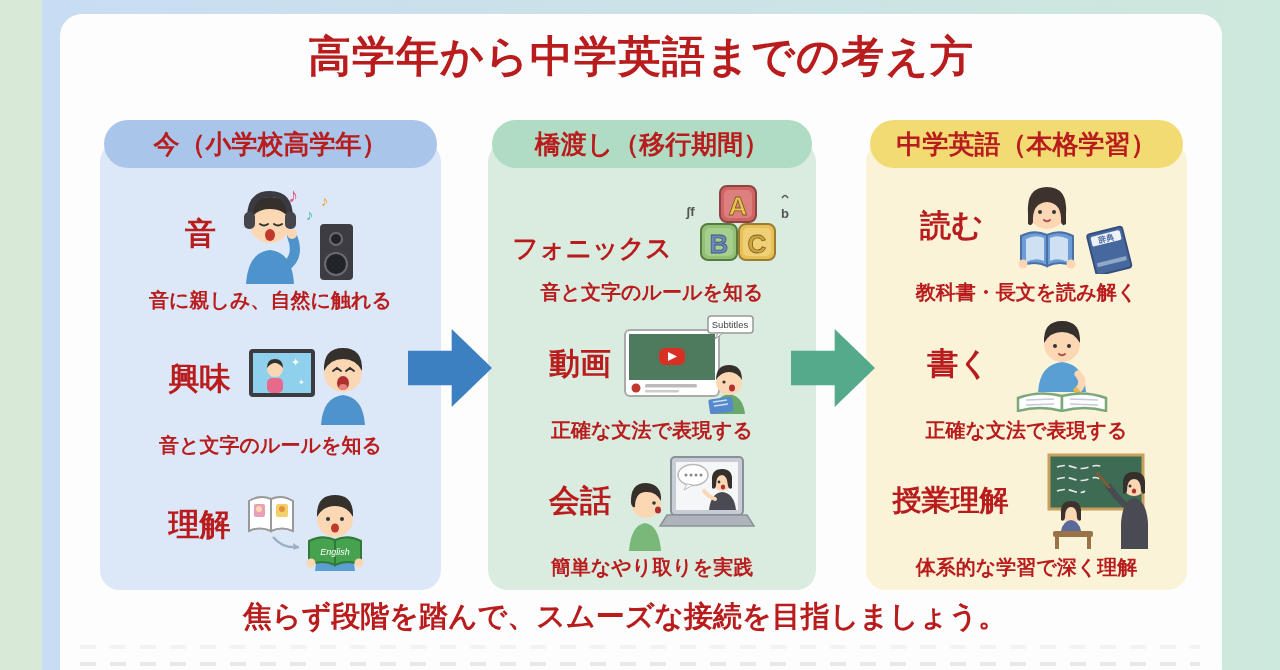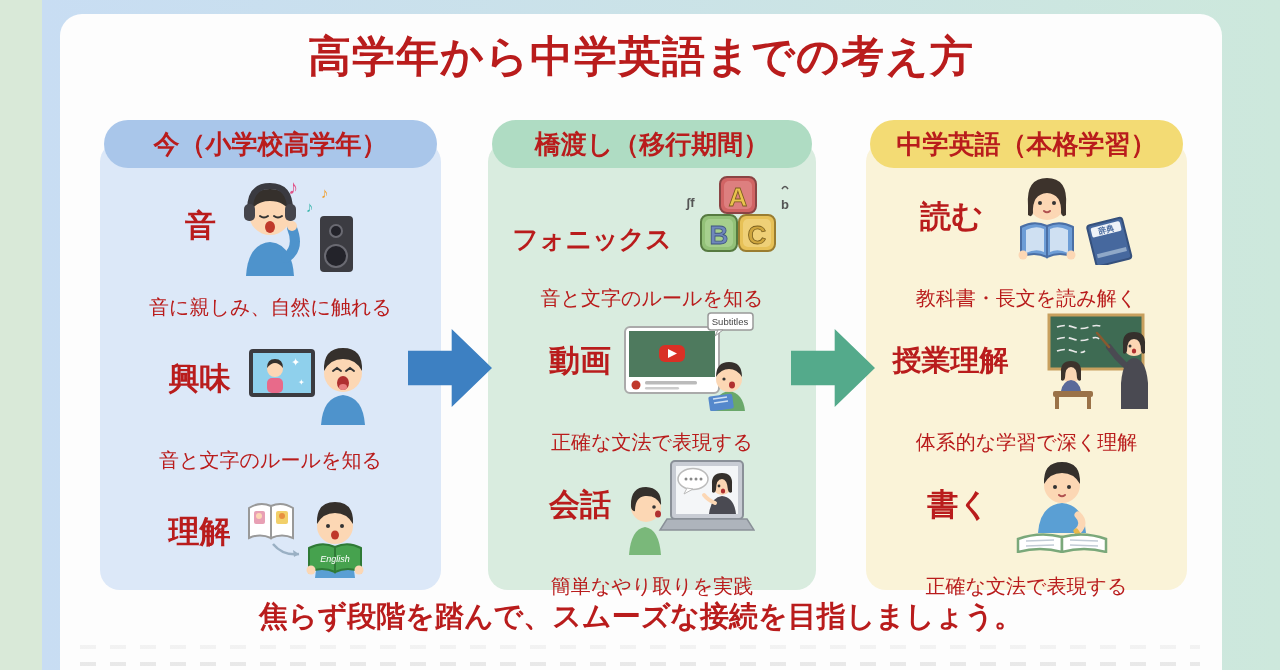--- a/index.html
+++ b/index.html
@@ -20,26 +20,26 @@
   .col-pill{position:absolute;left:4px;right:4px;top:0;height:48px;border-radius:26px;
             display:flex;align-items:center;justify-content:center;font-size:26px;font-weight:800;
             white-space:nowrap;z-index:2;}
   .col-content{position:absolute;left:0;right:0;top:48px;bottom:0;display:flex;
                flex-direction:column;justify-content:space-evenly;z-index:1;}
   .item{display:flex;flex-direction:column;align-items:center;}
   .item-row{display:flex;align-items:center;justify-content:center;gap:12px;height:98px;}
   .item-label{font-size:31px;font-weight:800;white-space:nowrap;}
   .item-label.sm{font-size:26px;margin-top:45px;}
   .item-label.md{font-size:29px;}
-  .item-desc{font-size:20px;font-weight:400;white-space:nowrap;margin-top:19px;}
+  .item-desc{font-size:20px;font-weight:700;white-space:nowrap;margin-top:4px;}
   .arrow{position:absolute;width:84px;height:78px;
          clip-path:polygon(0% 28%,52% 28%,52% 0%,100% 50%,52% 100%,52% 72%,0% 72%);}
   #arrow-1{left:408px;top:329px;}
   #arrow-2{left:791px;top:329px;}
-  .footer{left:60px;top:597px;width:1162px;text-align:center;font-size:29px;font-weight:800;
+  .footer{left:44px;top:597px;width:1162px;text-align:center;font-size:29px;font-weight:800;
           white-space:nowrap;}
   .cut-line{left:80px;width:1120px;height:4px;opacity:.35;
             background:repeating-linear-gradient(90deg,#c2c2c2 0 16px,transparent 16px 30px);}
   #cut-a{top:645px;opacity:.18;}
   #cut-b{top:662px;}
   svg{display:block;}
 </style>
 </head>
 <body>
 
@@ -246,20 +246,44 @@
               <text x="114" y="63" font-size="8" font-weight="bold" fill="#46689e" text-anchor="middle">辞典</text>
               <rect x="99" y="82" width="30" height="4" fill="#8fa8c8"></rect>
             </g>
           </svg>
         </div>
         <div class="item-desc">教科書・長文を読み解く</div>
       </div>
 
       <div class="item">
         <div class="item-row">
+          <span class="item-label">書く</span>
+          <svg width="124" height="96" viewBox="0 0 124 96">
+            <path d="M36 76 Q38 48 60 46 Q82 48 84 76 Z" fill="#5a9fd4"></path>
+            <circle cx="60" cy="28" r="18" fill="#fcd7b4"></circle>
+            <path d="M42 27 Q41 5 60 5 Q79 5 78 27 Q72 16 60 16 Q48 16 42 27 Z" fill="#35302c"></path>
+            <circle cx="53" cy="30" r="2" fill="#333"></circle>
+            <circle cx="67" cy="30" r="2" fill="#333"></circle>
+            <path d="M57 38 q3 2.5 6 0" stroke="#b05050" stroke-width="2" fill="none" stroke-linecap="round"></path>
+            <path d="M76 58 Q84 66 76 74" stroke="#fcd7b4" stroke-width="7" fill="none" stroke-linecap="round"></path>
+            <line x1="74" y1="74" x2="82" y2="86" stroke="#e8b84b" stroke-width="5" stroke-linecap="round"></line>
+            <path d="M82 86 l4 6 -7 -2 Z" fill="#6a4a2a"></path>
+            <path d="M16 82 Q38 74 60 80 L60 95 Q38 89 16 95 Z" fill="#fff" stroke="#7aa87a" stroke-width="2.5"></path>
+            <path d="M104 82 Q82 74 60 80 L60 95 Q82 89 104 95 Z" fill="#fff" stroke="#7aa87a" stroke-width="2.5"></path>
+            <line x1="24" y1="84" x2="52" y2="83" stroke="#c2ccd6" stroke-width="1.5"></line>
+            <line x1="24" y1="89" x2="52" y2="88" stroke="#c2ccd6" stroke-width="1.5"></line>
+            <line x1="68" y1="83" x2="96" y2="84" stroke="#c2ccd6" stroke-width="1.5"></line>
+            <line x1="68" y1="88" x2="96" y2="89" stroke="#c2ccd6" stroke-width="1.5"></line>
+          </svg>
+        </div>
+        <div class="item-desc">正確な文法で表現する</div>
+      </div>
+
+      <div class="item">
+        <div class="item-row">
           <span class="item-label md">授業理解</span>
           <svg width="140" height="96" viewBox="0 0 140 96">
             <rect x="28" y="2" width="94" height="54" fill="#3e6b53" stroke="#c8a05e" stroke-width="3"></rect>
             <path d="M36 14 q8 -3 16 0 t16 0 t14 0" stroke="#e8e8e8" stroke-width="1.6" fill="none" stroke-dasharray="8 4"></path>
             <path d="M36 26 q8 -3 16 0 t16 0 t10 0" stroke="#e8e8e8" stroke-width="1.6" fill="none" stroke-dasharray="8 4"></path>
             <path d="M36 38 q8 -3 16 0 t12 0" stroke="#e8e8e8" stroke-width="1.6" fill="none" stroke-dasharray="8 4"></path>
             <path d="M100 96 L100 70 Q102 46 113 45 Q125 46 127 70 L127 96 Z" fill="#4a4a52"></path>
             <circle cx="113" cy="32" r="11" fill="#fcd7b4"></circle>
             <path d="M102 32 Q101 19 113 19 Q125 19 124 32 L124 40 Q121 42 120 38 Q120 26 113 26 Q106 26 106 38 Q105 42 102 40 Z" fill="#35302c"></path>
             <circle cx="109" cy="33" r="1.5" fill="#333"></circle>
@@ -270,44 +294,20 @@
             <path d="M40 60 Q39 48 50 48 Q61 48 60 60 L60 67 Q57 69 56 65 Q56 54 50 54 Q44 54 44 65 Q43 69 40 67 Z" fill="#3d332c"></path>
             <path d="M40 78 Q42 68 50 67 Q58 68 60 78 Z" fill="#5a6a9a"></path>
             <rect x="32" y="78" width="40" height="6" rx="2" fill="#9a7248"></rect>
             <line x1="36" y1="84" x2="36" y2="96" stroke="#9a7248" stroke-width="4"></line>
             <line x1="68" y1="84" x2="68" y2="96" stroke="#9a7248" stroke-width="4"></line>
           </svg>
         </div>
         <div class="item-desc">体系的な学習で深く理解</div>
       </div>
 
-      <div class="item">
-        <div class="item-row">
-          <span class="item-label">書く</span>
-          <svg width="124" height="96" viewBox="0 0 124 96">
-            <path d="M36 76 Q38 48 60 46 Q82 48 84 76 Z" fill="#5a9fd4"></path>
-            <circle cx="60" cy="28" r="18" fill="#fcd7b4"></circle>
-            <path d="M42 27 Q41 5 60 5 Q79 5 78 27 Q72 16 60 16 Q48 16 42 27 Z" fill="#35302c"></path>
-            <circle cx="53" cy="30" r="2" fill="#333"></circle>
-            <circle cx="67" cy="30" r="2" fill="#333"></circle>
-            <path d="M57 38 q3 2.5 6 0" stroke="#b05050" stroke-width="2" fill="none" stroke-linecap="round"></path>
-            <path d="M76 58 Q84 66 76 74" stroke="#fcd7b4" stroke-width="7" fill="none" stroke-linecap="round"></path>
-            <line x1="74" y1="74" x2="82" y2="86" stroke="#e8b84b" stroke-width="5" stroke-linecap="round"></line>
-            <path d="M82 86 l4 6 -7 -2 Z" fill="#6a4a2a"></path>
-            <path d="M16 82 Q38 74 60 80 L60 95 Q38 89 16 95 Z" fill="#fff" stroke="#7aa87a" stroke-width="2.5"></path>
-            <path d="M104 82 Q82 74 60 80 L60 95 Q82 89 104 95 Z" fill="#fff" stroke="#7aa87a" stroke-width="2.5"></path>
-            <line x1="24" y1="84" x2="52" y2="83" stroke="#c2ccd6" stroke-width="1.5"></line>
-            <line x1="24" y1="89" x2="52" y2="88" stroke="#c2ccd6" stroke-width="1.5"></line>
-            <line x1="68" y1="83" x2="96" y2="84" stroke="#c2ccd6" stroke-width="1.5"></line>
-            <line x1="68" y1="88" x2="96" y2="89" stroke="#c2ccd6" stroke-width="1.5"></line>
-          </svg>
-        </div>
-        <div class="item-desc">正確な文法で表現する</div>
-      </div>
-
     </div>
   </div>
 
   <div class="arrow" id="arrow-1" style="background: rgb(61, 128, 194);"></div>
   <div class="arrow" id="arrow-2" style="background: rgb(84, 170, 139);"></div>
 
   <div class="abs footer">焦らず段階を踏んで、スムーズな接続を目指しましょう。</div>
 
   <div class="abs cut-line" id="cut-a"></div>
   <div class="abs cut-line" id="cut-b"></div>

